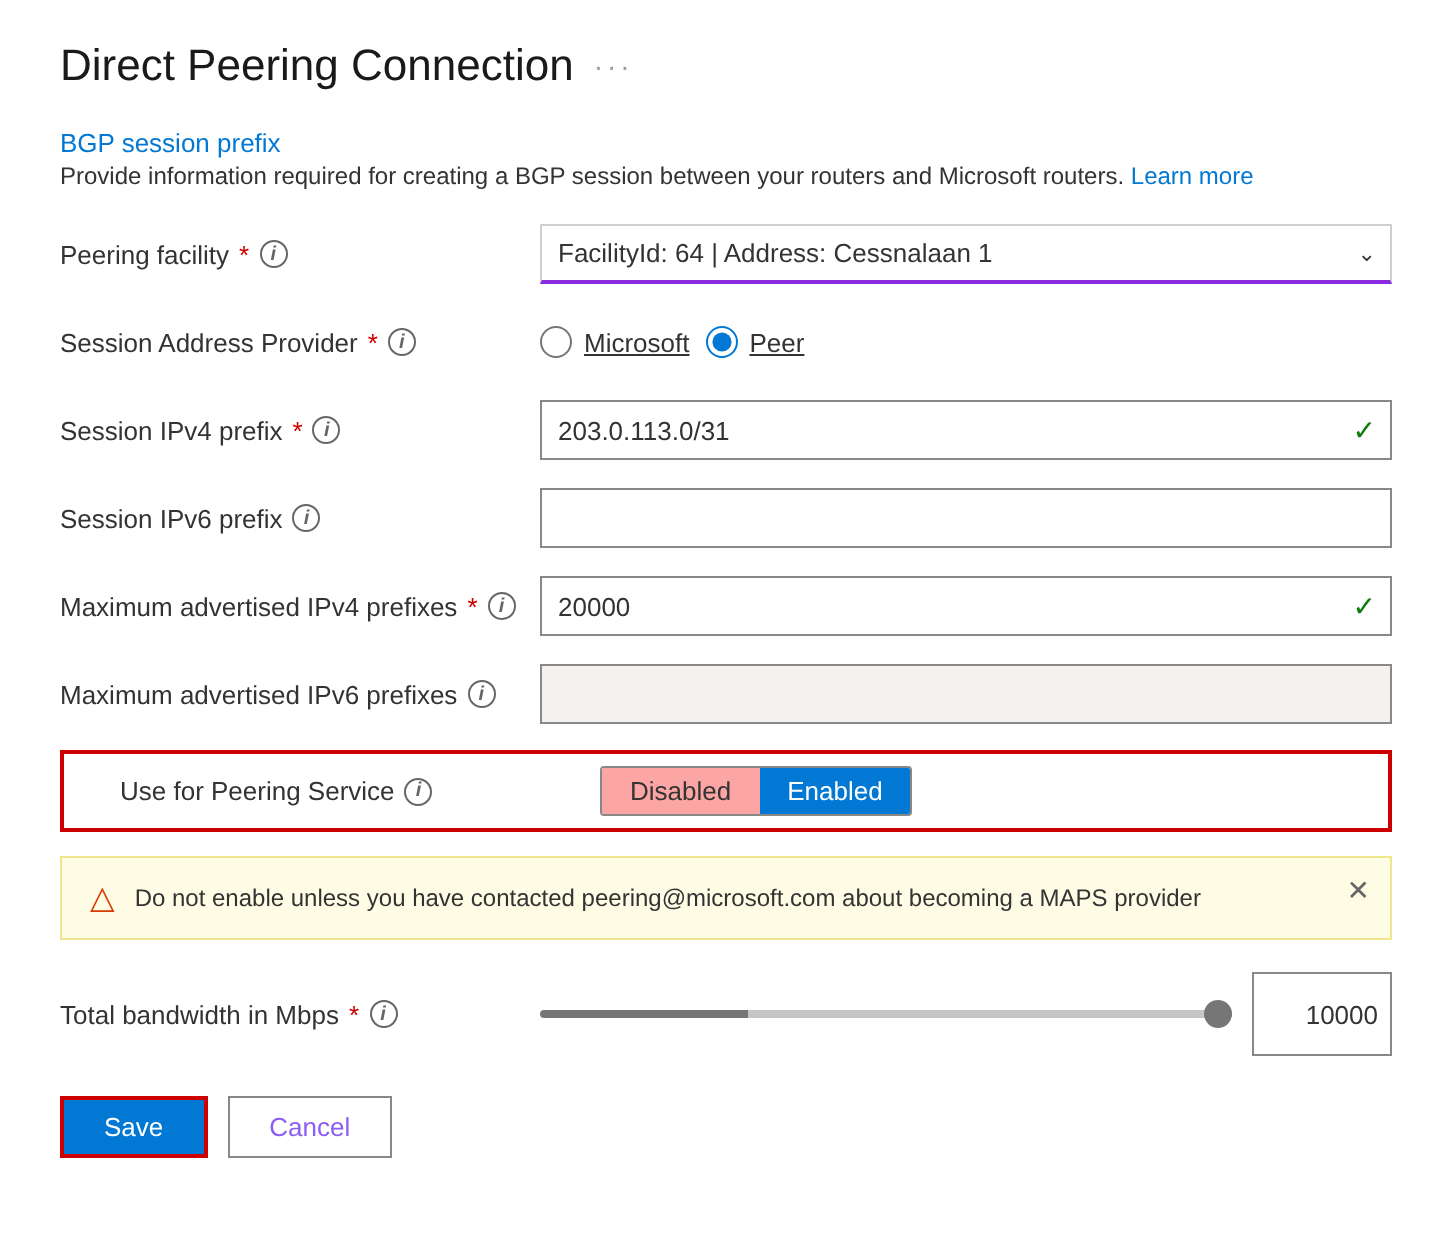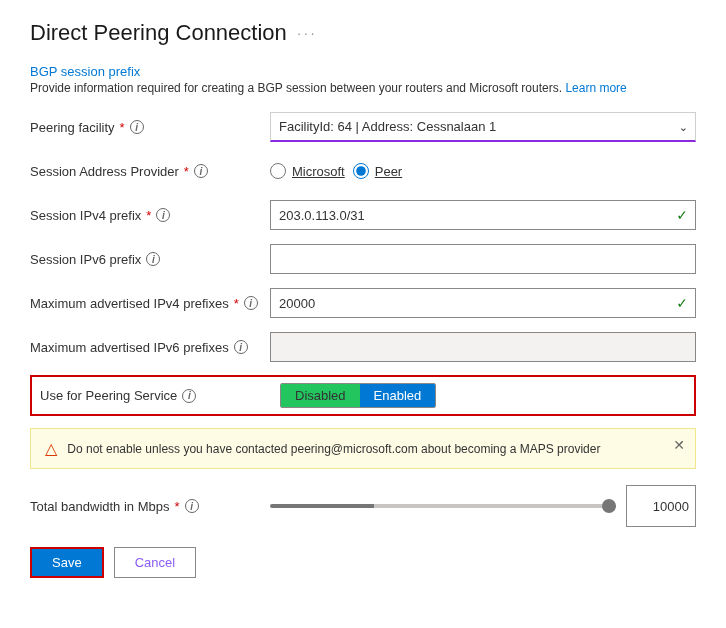--- a/index.html
+++ b/index.html
@@ -149,42 +149,42 @@
       height: 16px;
       accent-color: #0078d4;
       cursor: pointer;
     }
     .radio-label {
       font-size: 13px;
       color: #333;
     }
     .toggle-row {
       border: 2px solid #c00;
-      padding: 6px 8px;
+      padding: 6px 28px;
       display: flex;
       align-items: center;
       margin-bottom: 12px;
     }
     .toggle-wrapper {
       display: flex;
       align-items: center;
       gap: 0;
       border: 1px solid #8a8886;
       border-radius: 2px;
       overflow: hidden;
     }
     .toggle-btn {
       padding: 4px 14px;
       font-size: 13px;
       cursor: pointer;
       border: none;
       outline: none;
     }
     .toggle-btn.inactive {
-      background: #22c55e;
+      background: #fca5a5;
       color: #333;
     }
     .toggle-btn.active {
       background: #0078d4;
       color: #fff;
     }
     .warning-box {
       display: flex;
       align-items: center;
       background: #fffce6;

